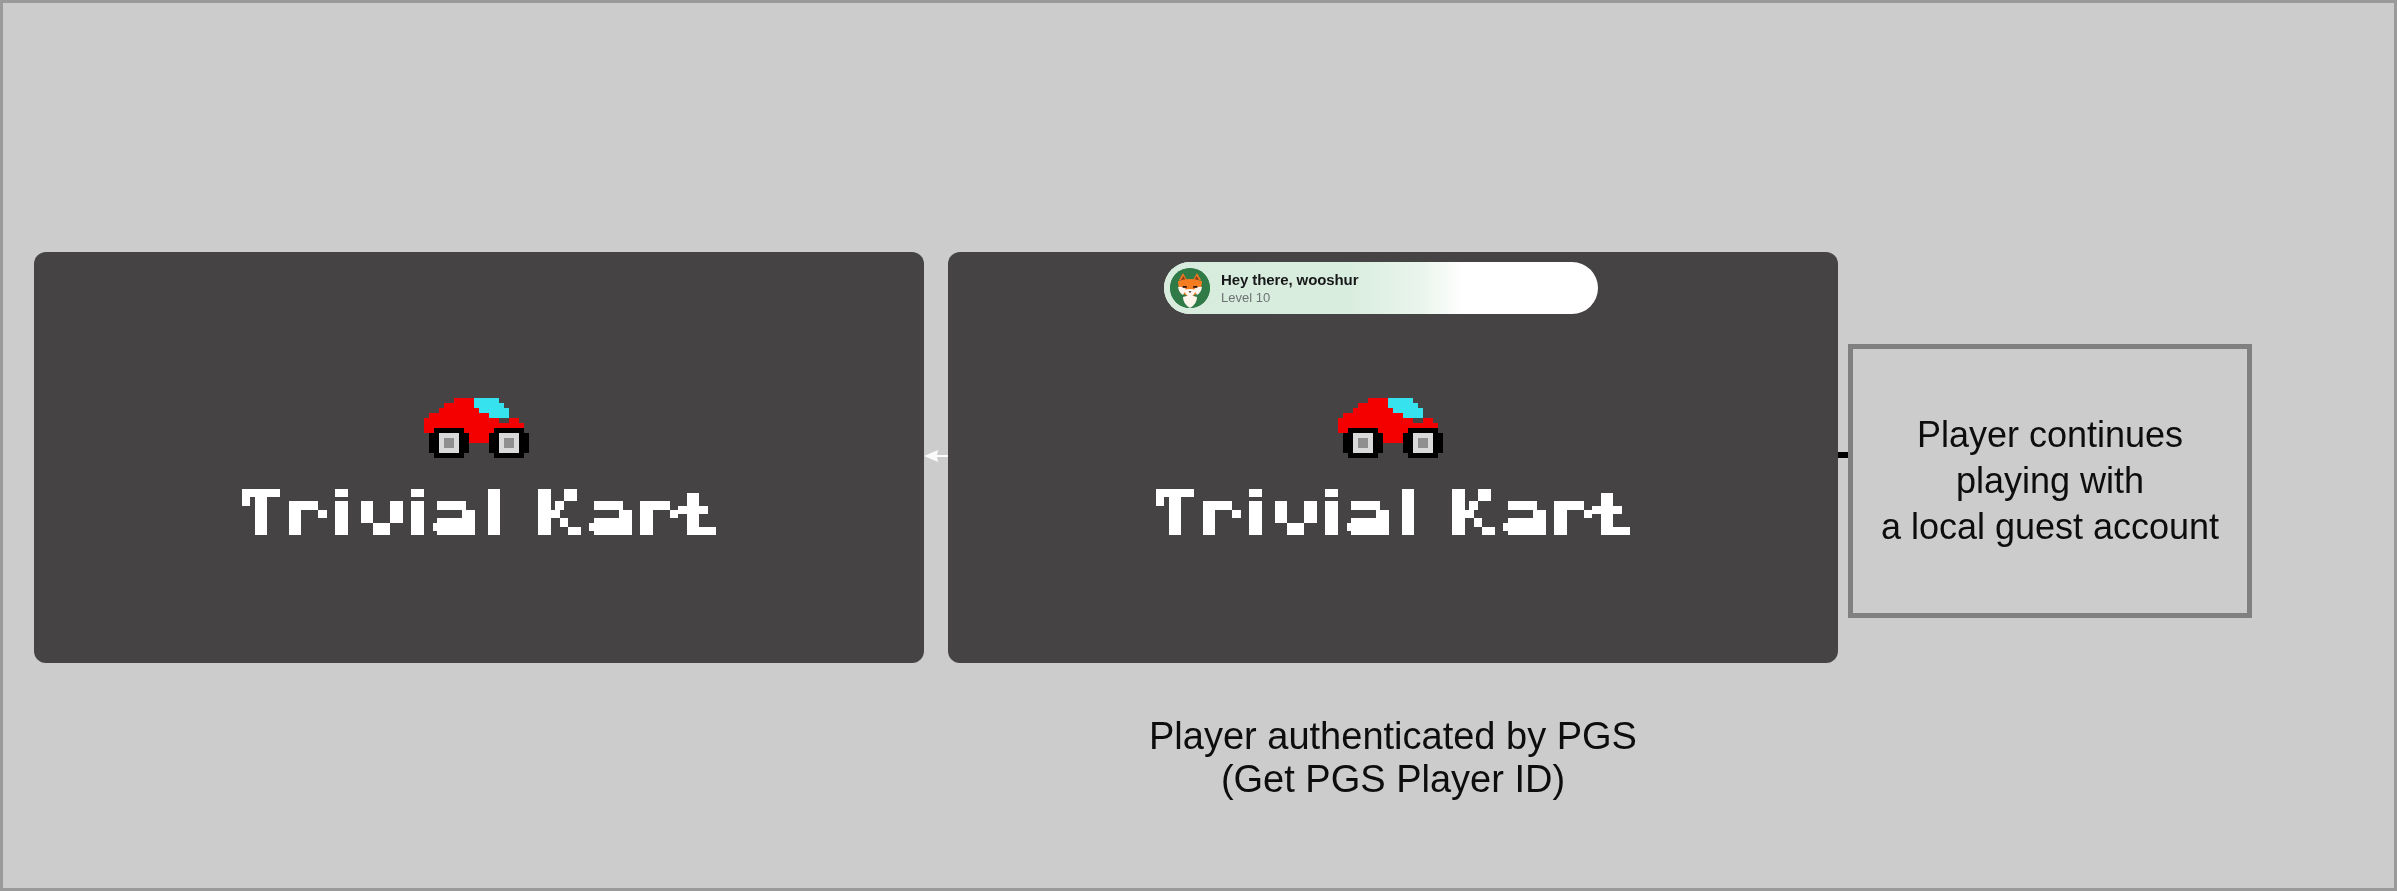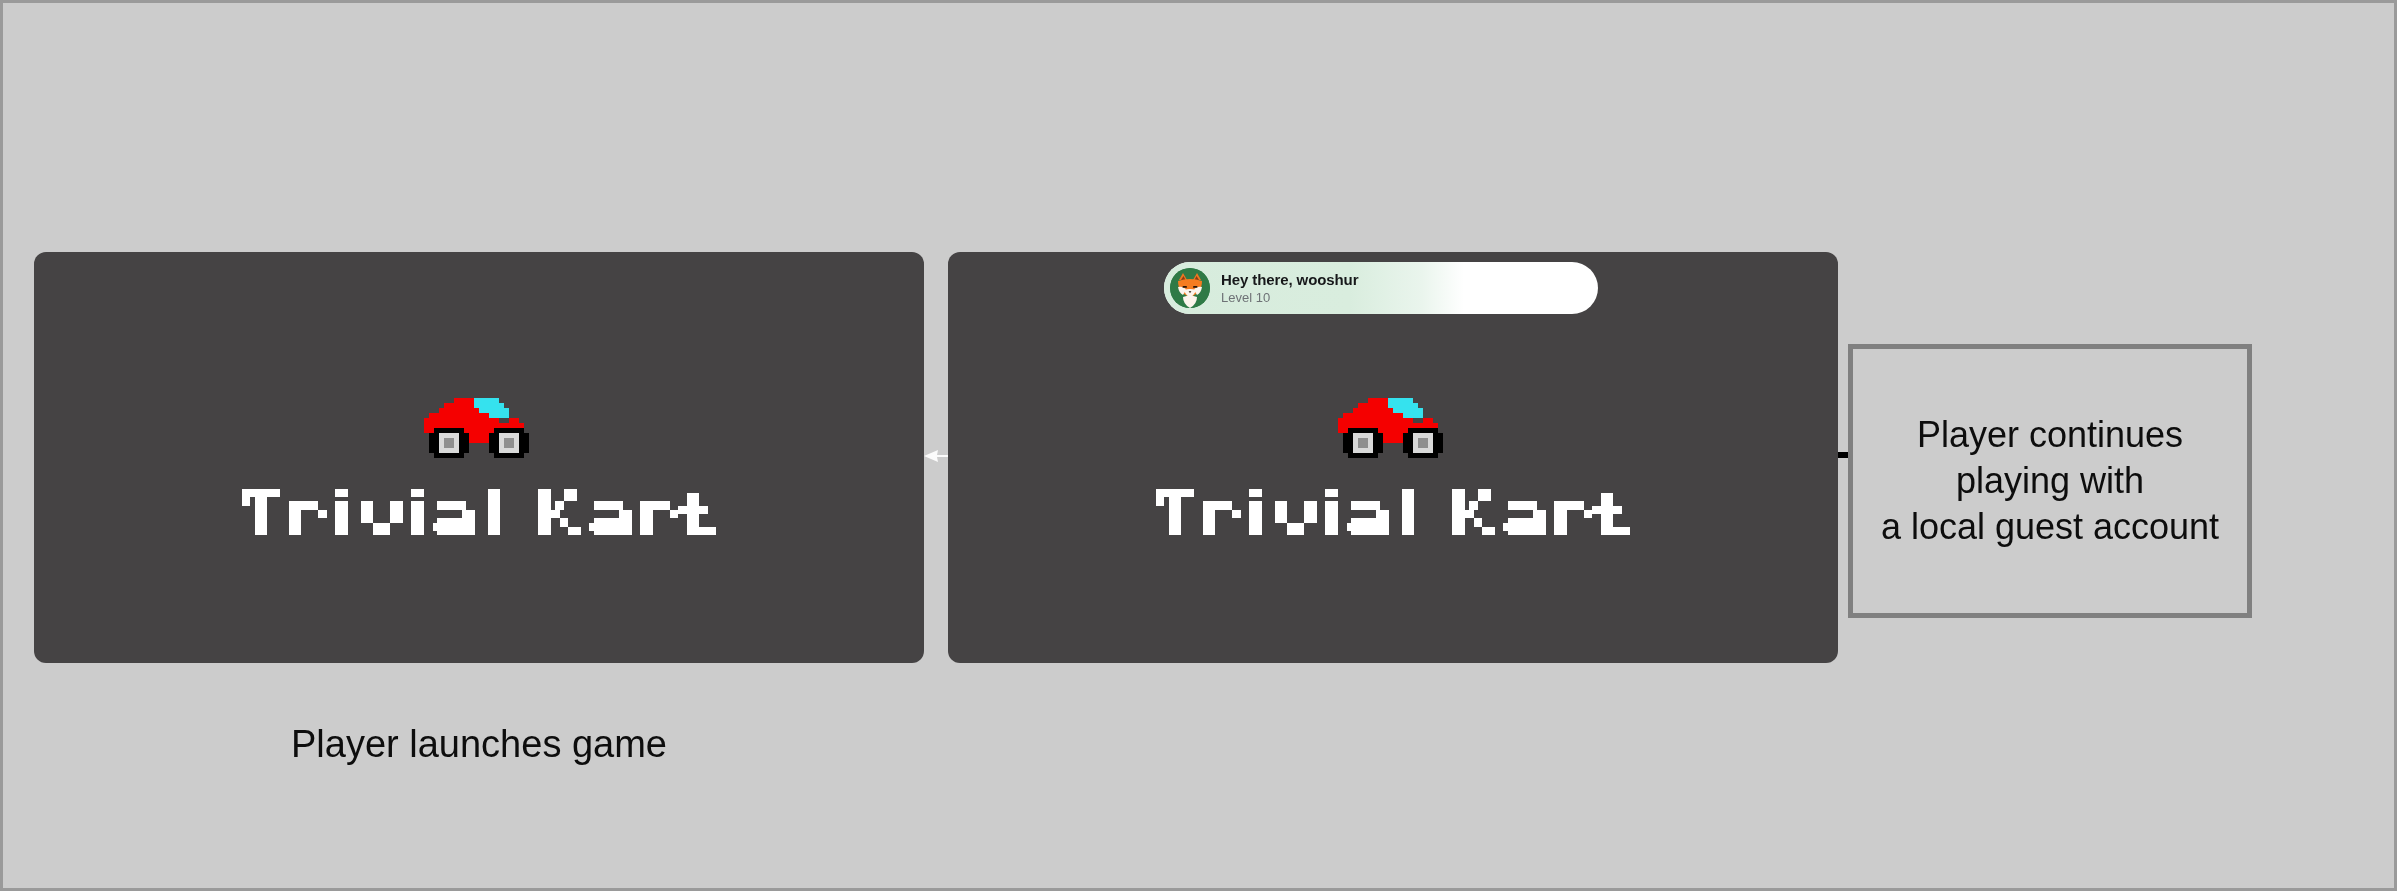--- a/index.html
+++ b/index.html
@@ -280,21 +280,20 @@
           <rect x="101" y="8" width="2" height="2"></rect>
 
           <rect x="105" y="4" width="3" height="10"></rect>
           <rect x="103" y="7" width="7" height="2"></rect>
           <rect x="108" y="12" width="4" height="2"></rect>
         </g>
       </svg>
     </div>
   </div>
 
-  <div id="caption-1" class="panel-caption">Player launches game</div>
 
   <svg id="panel-connector" viewBox="0 0 24 18">
     <path d="M0 9 L14 3 L13 8 L24 8 L24 10 L13 10 L14 15 Z" fill="#fbfbfb"></path>
   </svg>
 
   <div id="game-panel-2" class="game-panel">
 
     <div id="pgs-toast">
       <div id="pgs-toast-tint"></div>
       <div id="pgs-avatar">
@@ -406,20 +405,22 @@
           <rect x="97" y="6" width="4" height="2"></rect>
           <rect x="101" y="8" width="2" height="2"></rect>
           <rect x="105" y="4" width="3" height="10"></rect>
           <rect x="103" y="7" width="7" height="2"></rect>
           <rect x="108" y="12" width="4" height="2"></rect>
         </g>
       </svg>
     </div>
   </div>
 
+  <div id="caption-2" class="panel-caption">Player authenticated by PGS
+(Get PGS Player ID)</div>
 
   <svg id="outcome-arrow" viewBox="0 0 110 30">
     <line x1="0" y1="15" x2="93" y2="15" stroke="#000000" stroke-width="6"></line>
     <path d="M90 4 L110 15 L90 26 Z" fill="#000000"></path>
   </svg>
 
   <div id="outcome-box">
     <div id="outcome-text">Player continues
 playing with
 a local guest account</div>

